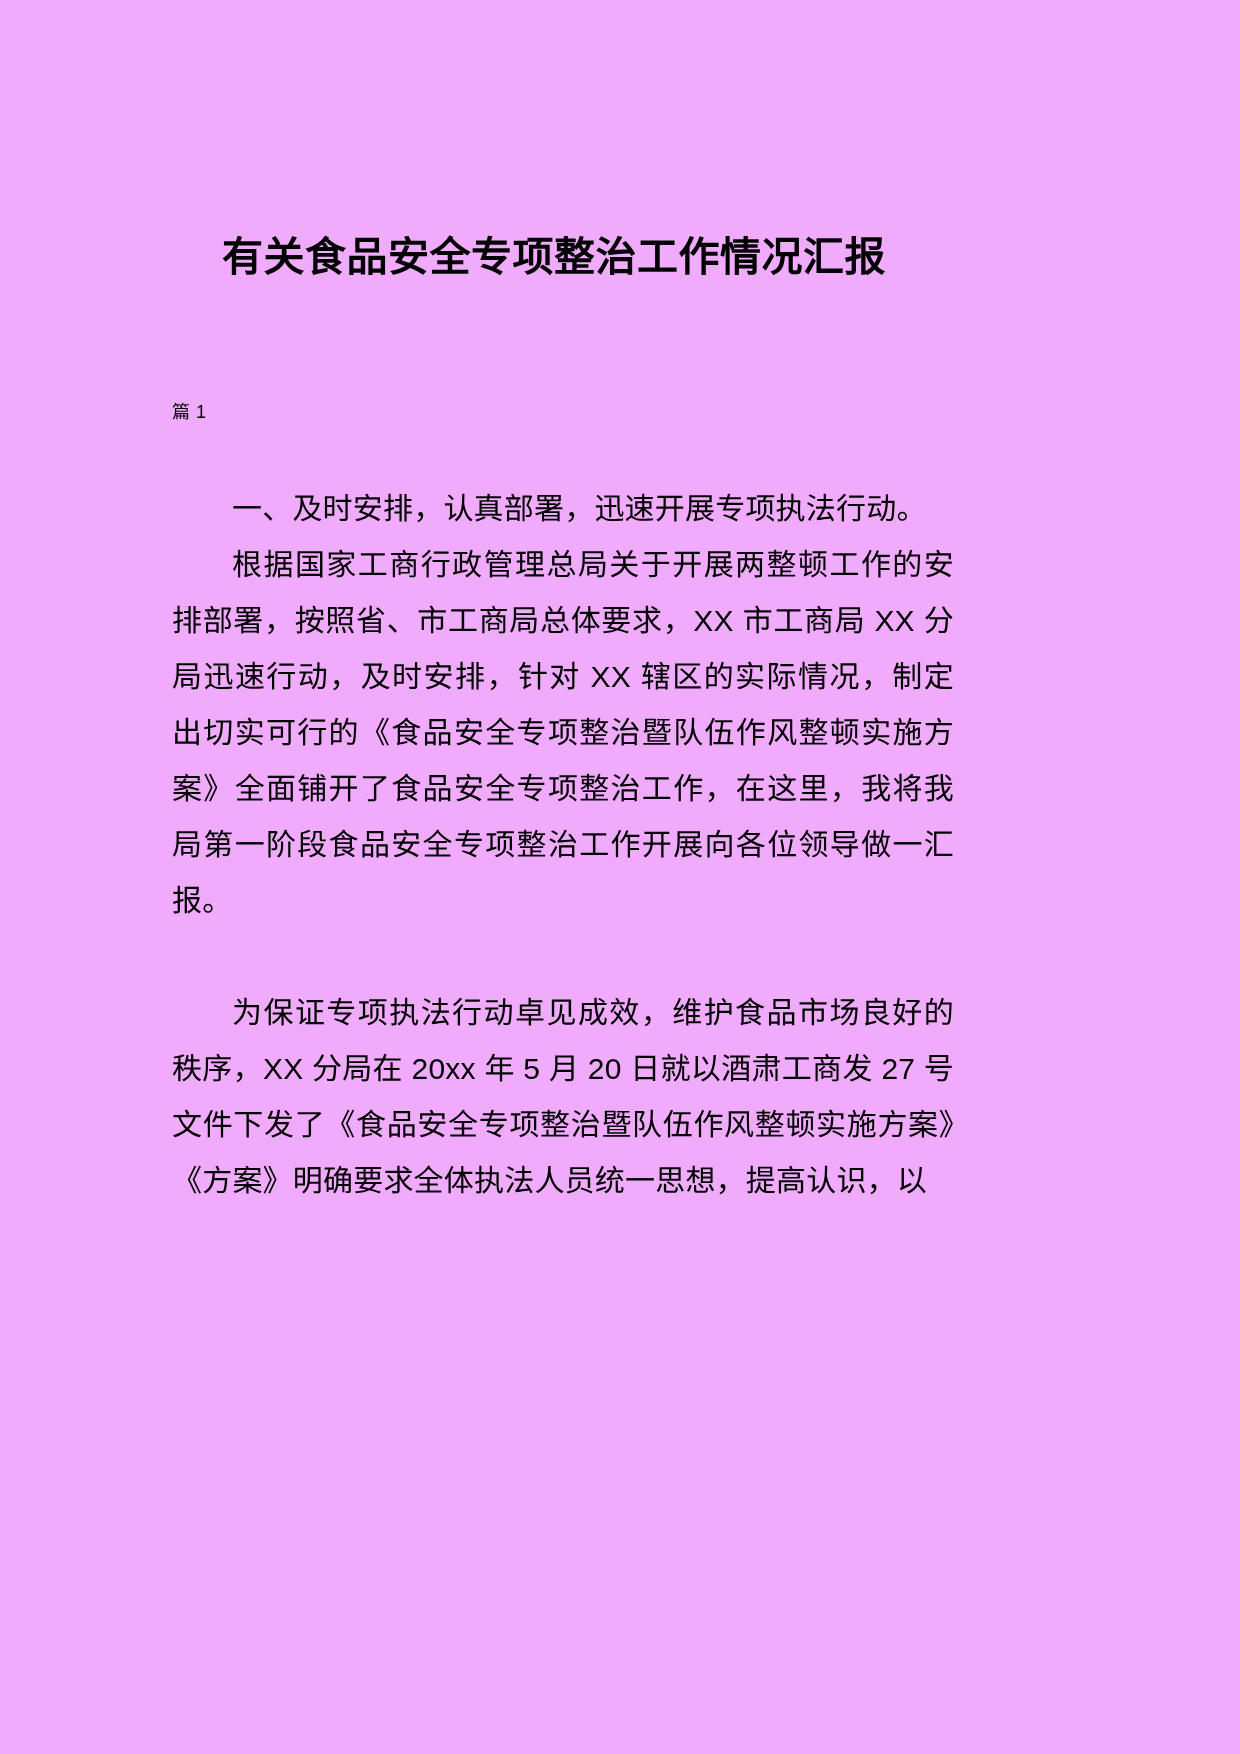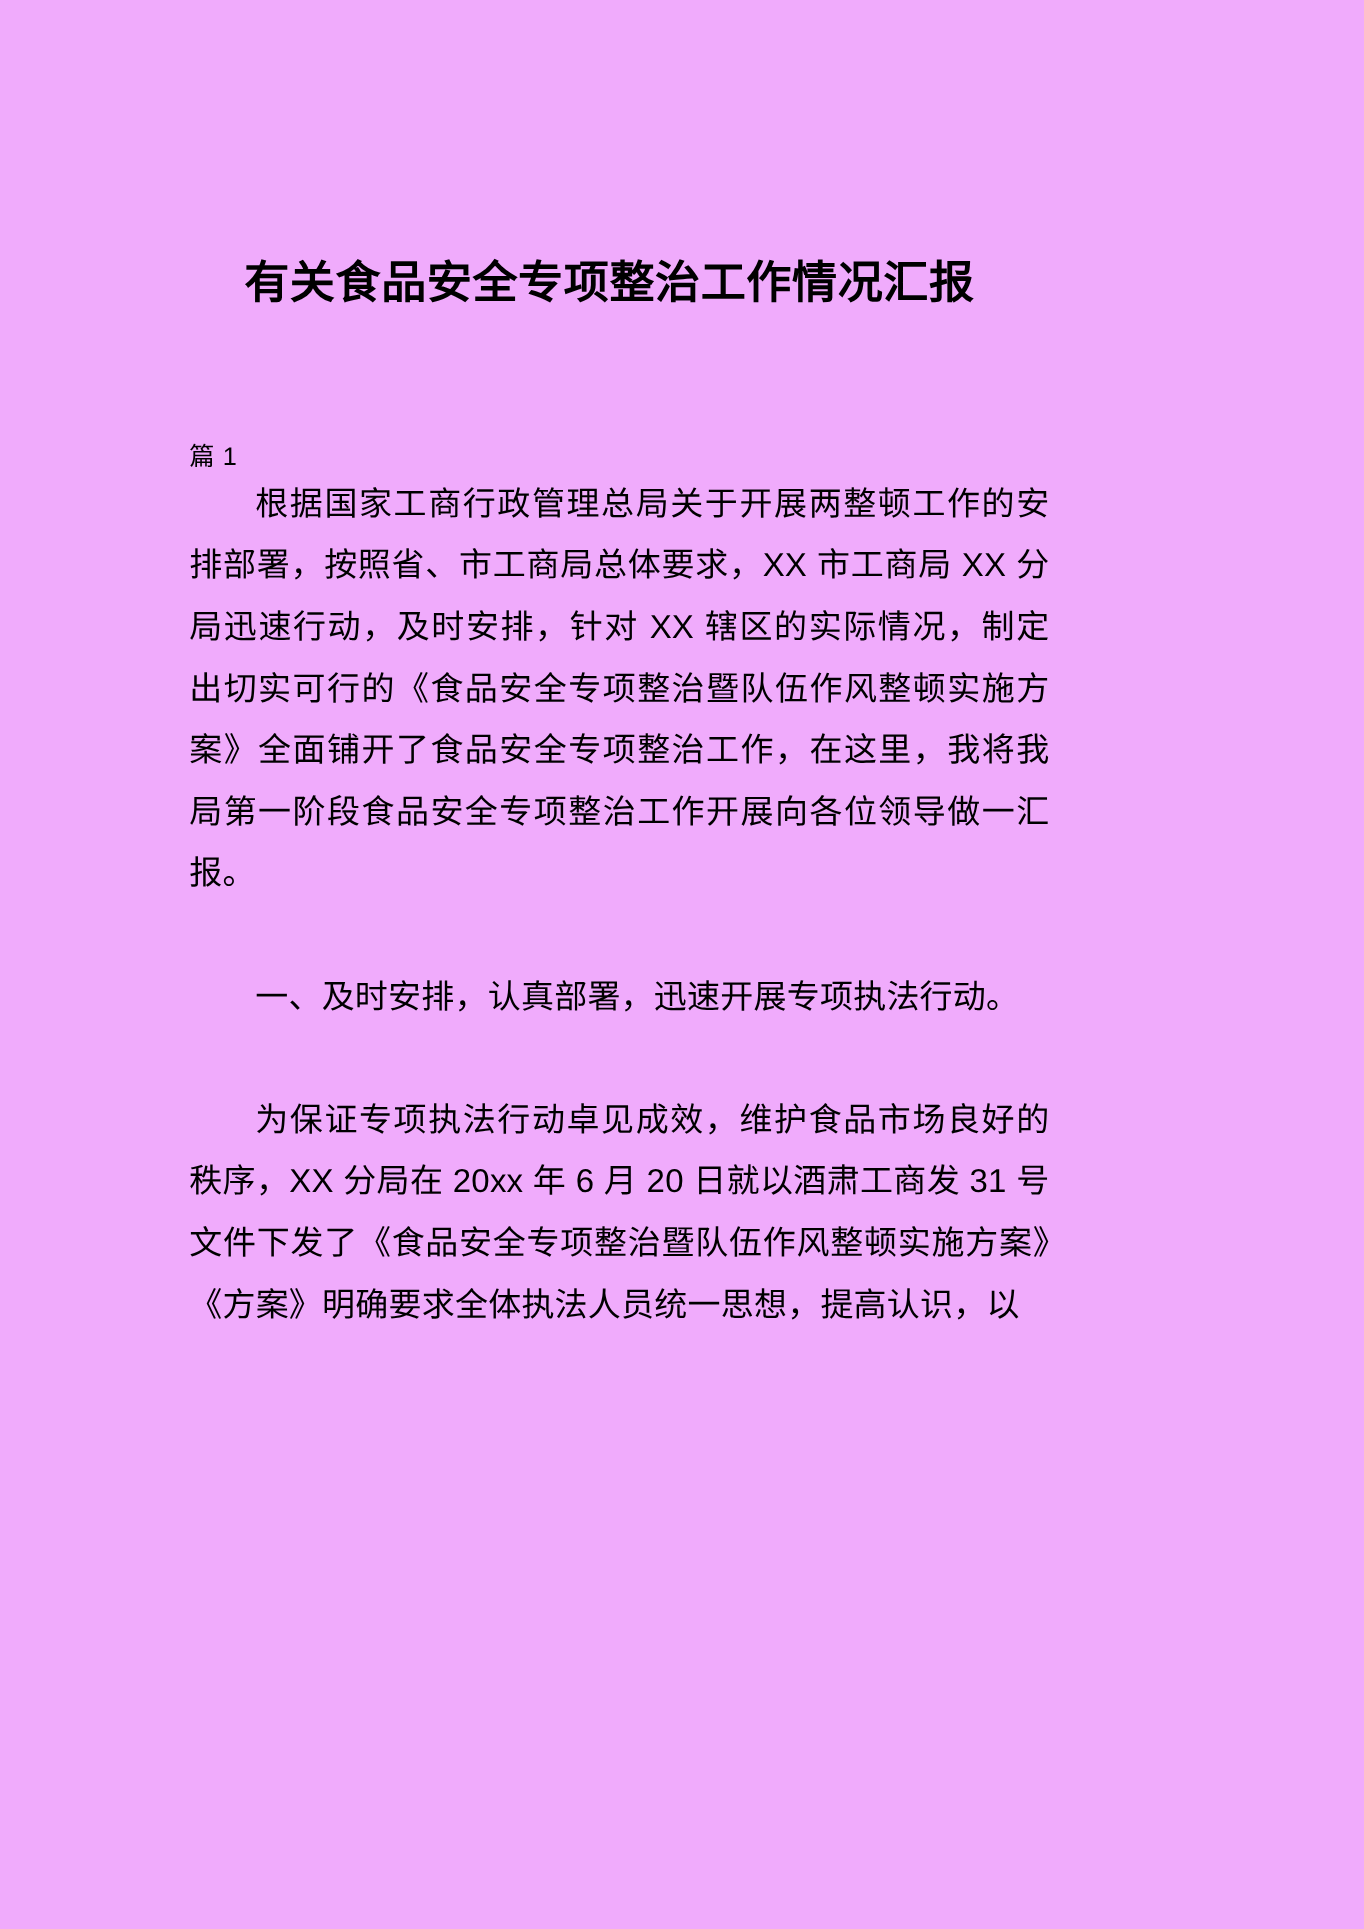--- a/index.html
+++ b/index.html
@@ -47,24 +47,24 @@
     margin: 0;
     padding-top: 98px;
     text-align: center;
     letter-spacing: 0.5px;
   }
   
   .body-block {
     padding-top: 118px;
   }
   .section-label {
-    font-size: 23px;
+    font-size: 18px;
     font-weight: normal;
     line-height: 1.3;
-    margin: 0 0 0 0;
+    margin: 0 0 16px 0;
     text-align: left;
     letter-spacing: 0.5px;
   }
   p.para {
     font-size: 30px;
     font-weight: normal;
     line-height: 56px;
     margin: 0;
     text-align: justify;
     text-justify: inter-ideograph;
@@ -85,21 +85,21 @@
 <div class="page">
   <div class="content">
 
     <h1 class="doc-title">有关食品安全专项整治工作情况汇报</h1>
 
 
     <div class="body-block">
 
       <div class="section-label">篇 1</div>
 
+      <p class="para indent spaced-before">一、及时安排，认真部署，迅速开展专项执法行动。</p>
+
       <p class="para indent">根据国家工商行政管理总局关于开展两整顿工作的安排部署，按照省、市工商局总体要求，XX 市工商局 XX 分局迅速行动，及时安排，针对 XX 辖区的实际情况，制定出切实可行的《食品安全专项整治暨队伍作风整顿实施方案》全面铺开了食品安全专项整治工作，在这里，我将我局第一阶段食品安全专项整治工作开展向各位领导做一汇报。</p>
 
-      <p class="para indent spaced-before">一、及时安排，认真部署，迅速开展专项执法行动。</p>
-
-      <p class="para indent spaced-before">为保证专项执法行动卓见成效，维护食品市场良好的秩序，XX 分局在 20xx 年 6 月 20 日就以酒肃工商发 31 号文件下发了《食品安全专项整治暨队伍作风整顿实施方案》《方案》明确要求全体执法人员统一思想，提高认识，以</p>
+      <p class="para indent spaced-before">为保证专项执法行动卓见成效，维护食品市场良好的秩序，XX 分局在 20xx 年 5 月 20 日就以酒肃工商发 27 号文件下发了《食品安全专项整治暨队伍作风整顿实施方案》《方案》明确要求全体执法人员统一思想，提高认识，以</p>
 
     </div>
   </div>
 </div>
 
 </body></html>

